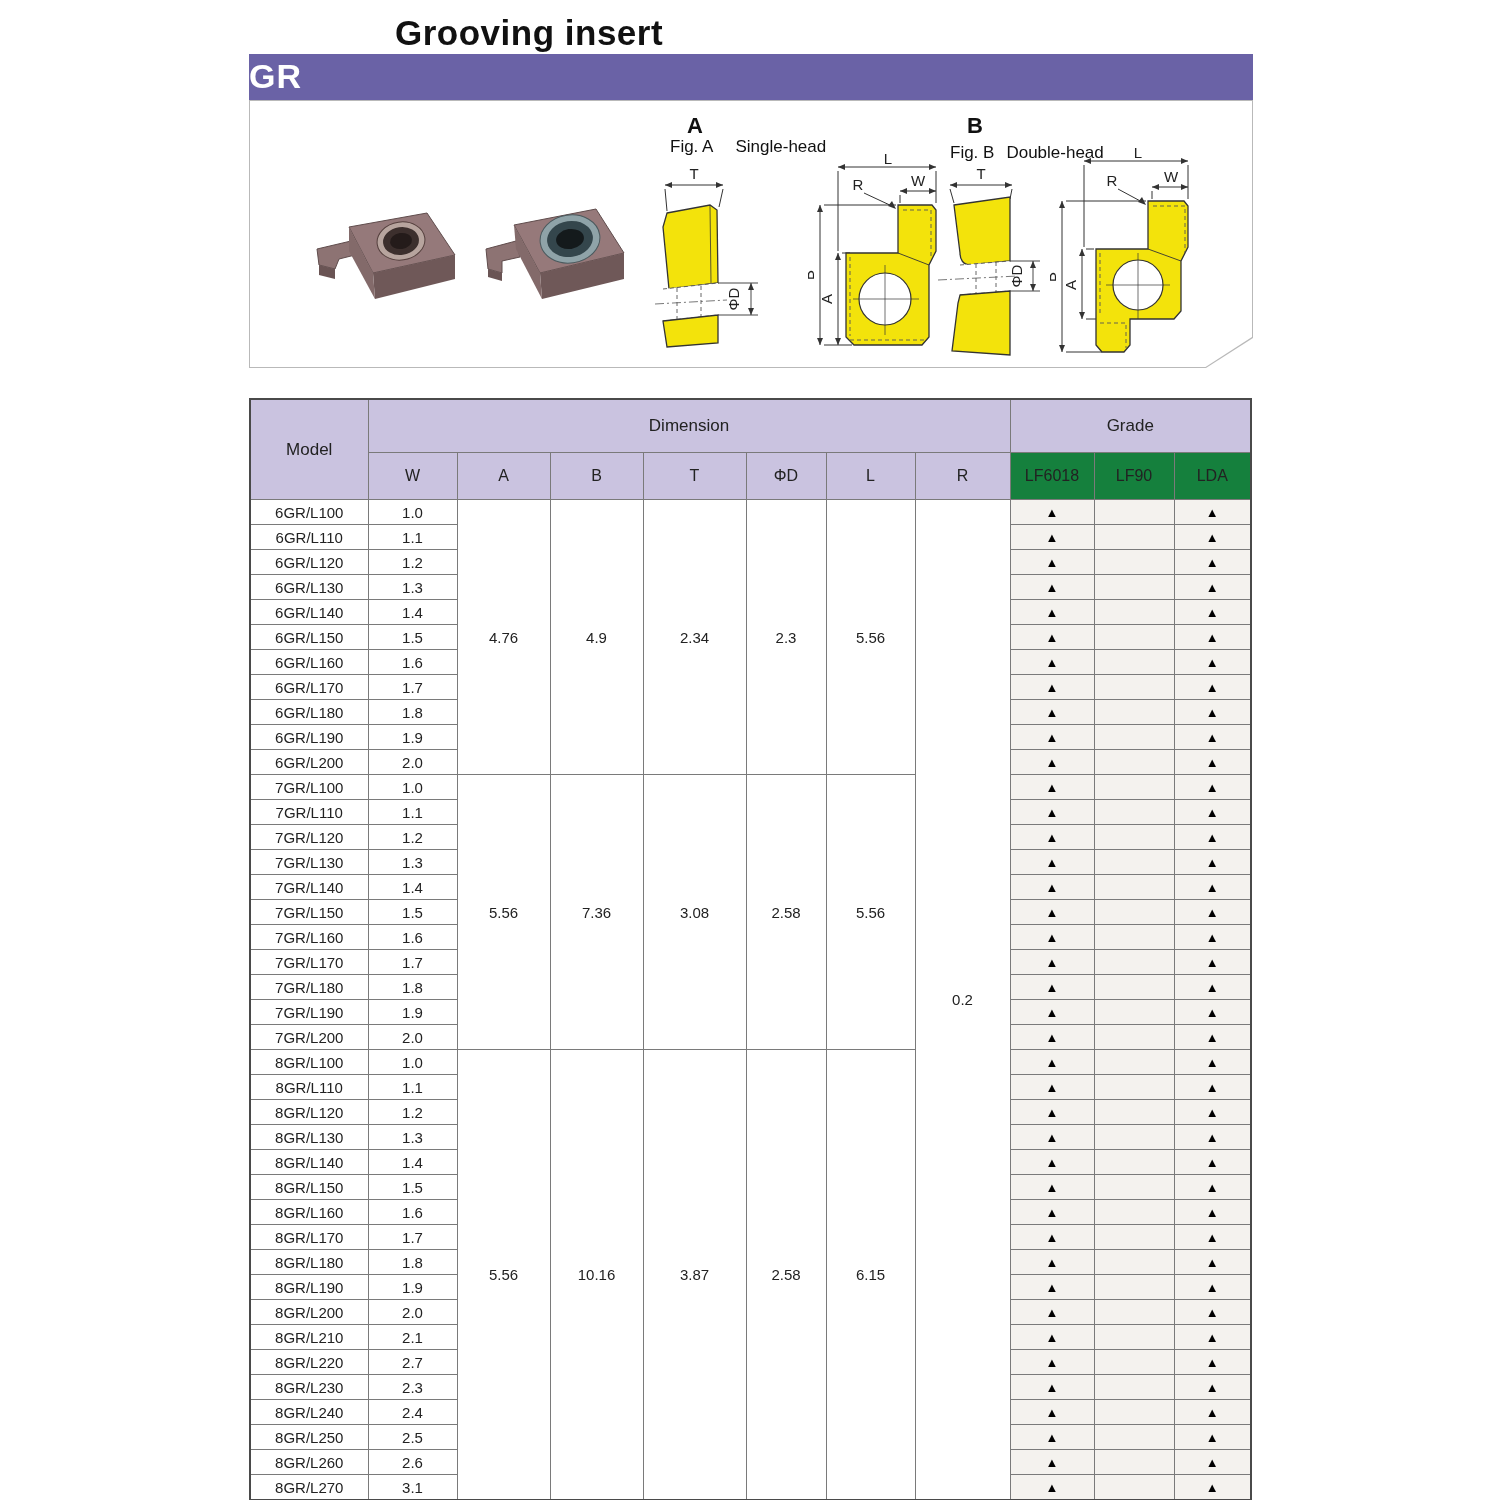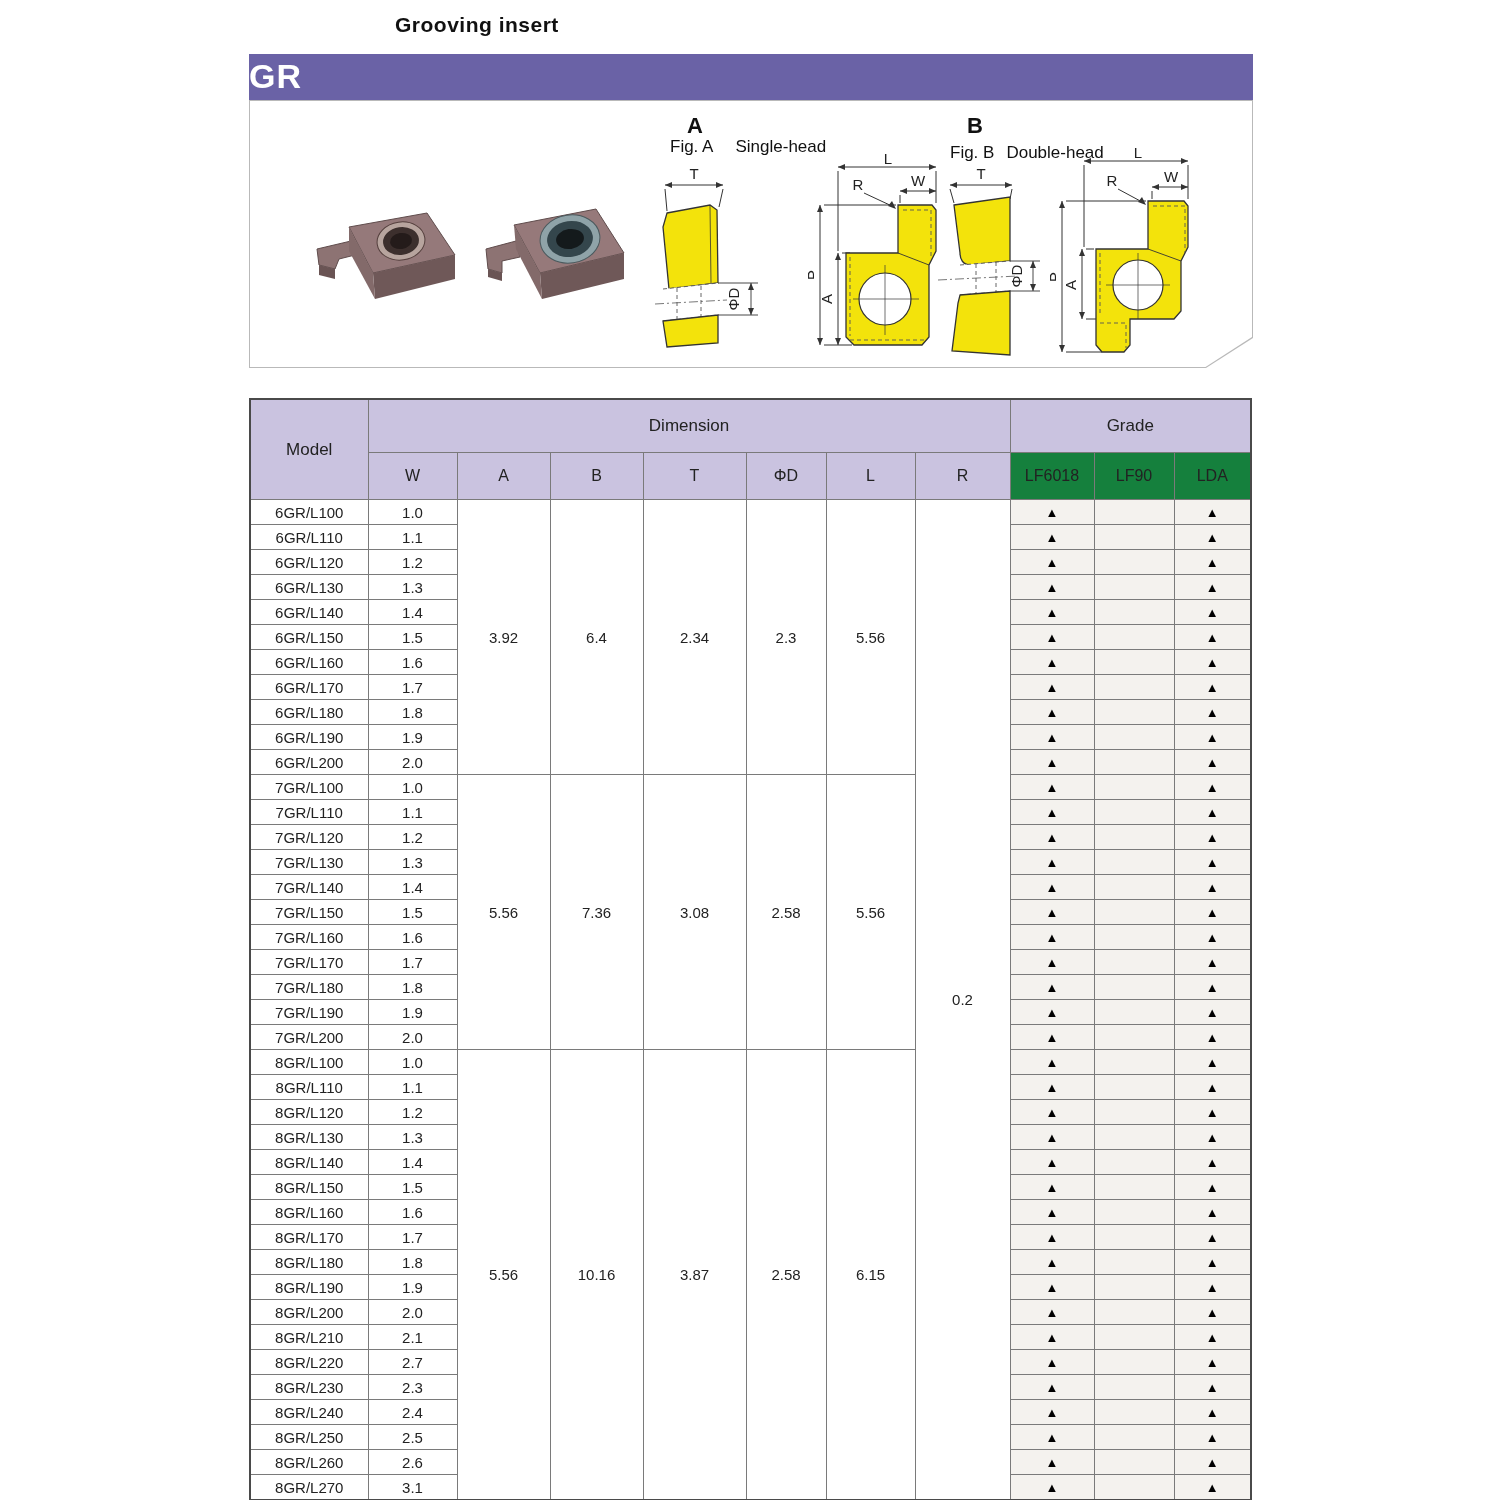--- a/index.html
+++ b/index.html
@@ -2,21 +2,21 @@
 <html><head>
 <meta charset="utf-8">
 <style>
   html,body{margin:0;padding:0;}
   body{
     width:1500px;height:1500px;position:relative;background:#ffffff;
     font-family:"Liberation Sans",sans-serif;color:#222;
   }
   .page-title{
     position:absolute;left:395px;top:13px;
-    font-size:21px;font-weight:bold;color:#111;letter-spacing:0.5px;
+    font-size:35px;font-weight:bold;color:#111;letter-spacing:0.5px;
   }
   .gr-bar{
     position:absolute;left:249px;top:54px;width:1004px;height:46px;
     background:#6a62a6;box-sizing:border-box;
   }
   .gr-bar span{
     color:#fff;font-size:34px;font-weight:bold;line-height:44px;
     letter-spacing:1px;display:inline-block;
   }
   .panel-outer{
@@ -270,22 +270,22 @@
       <th>R</th>
       <th class="grade-col-header">LF6018</th>
       <th class="grade-col-header">LF90</th>
       <th class="grade-col-header">LDA</th>
     </tr>
   </thead>
   <tbody>
       <tr>
         <td>6GR/L100</td>
         <td>1.0</td>
-        <td rowspan="11">3.92</td>
-        <td rowspan="11">6.4</td>
+        <td rowspan="11">4.76</td>
+        <td rowspan="11">4.9</td>
         <td rowspan="11">2.34</td>
         <td rowspan="11">2.3</td>
         <td rowspan="11">5.56</td>
         <td rowspan="40">0.2</td>
         <td class="grade-cell">▲</td>
         <td class="grade-cell"></td>
         <td class="grade-cell">▲</td>
       </tr>
       <tr>
         <td>6GR/L110</td>

